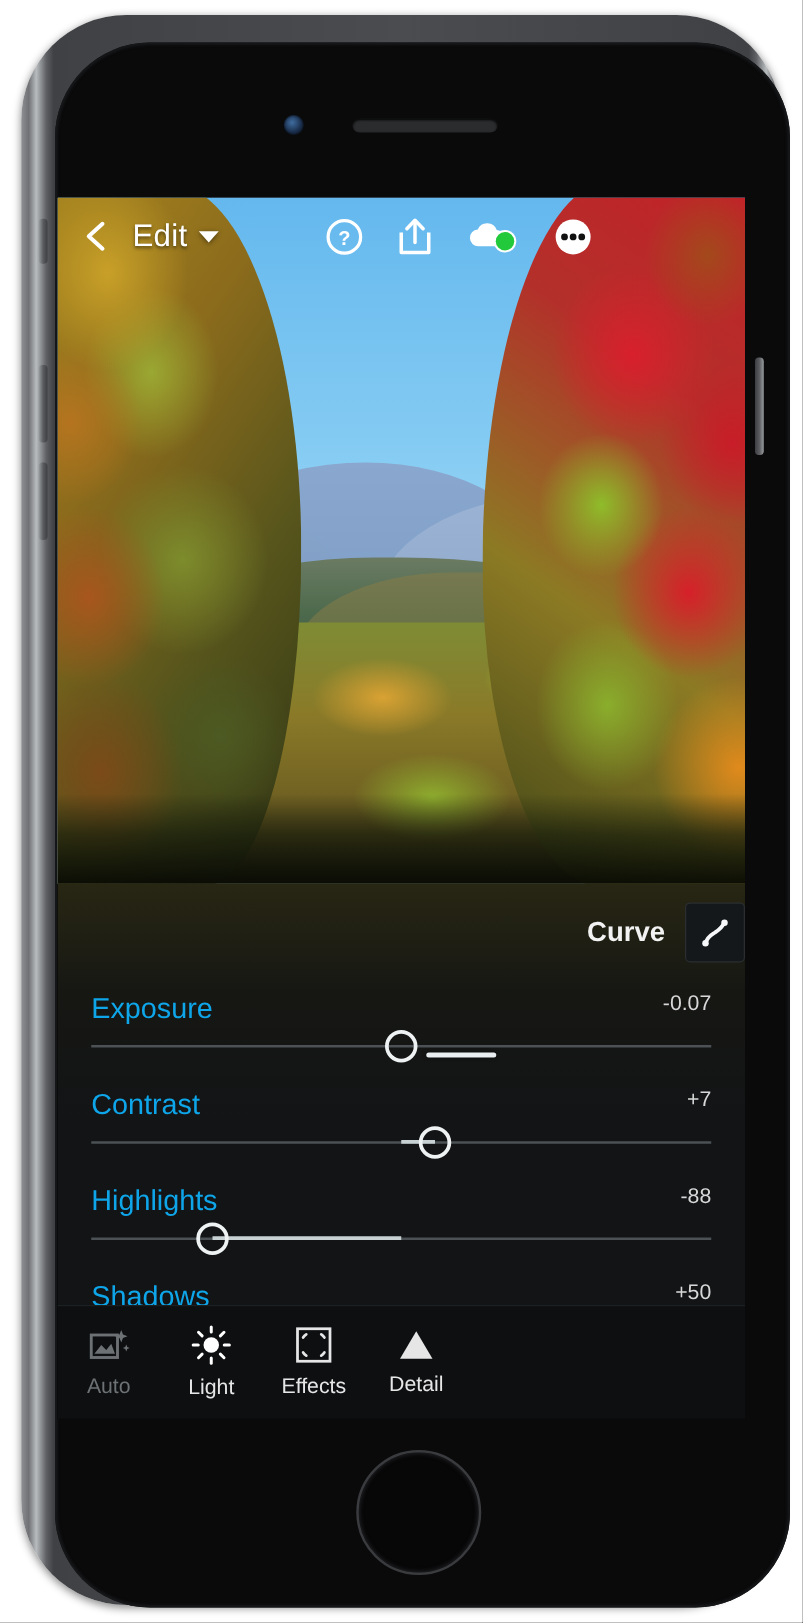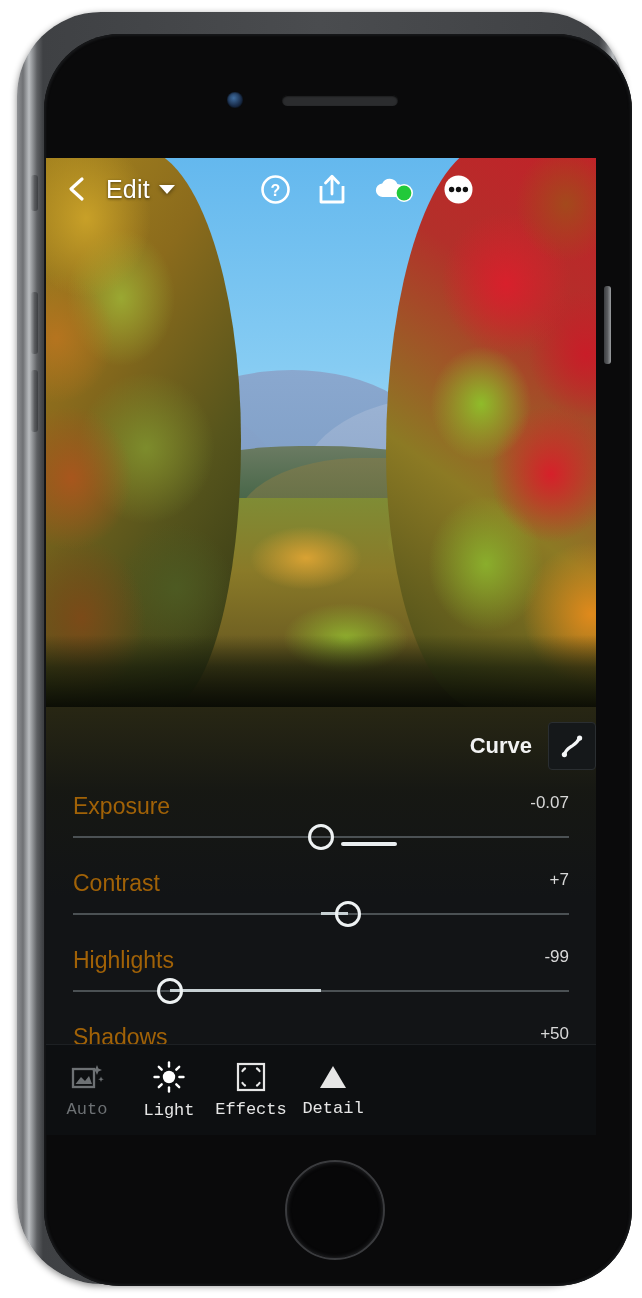--- a/index.html
+++ b/index.html
@@ -124,33 +124,33 @@
   #panel-bgtex{position:absolute;left:0;top:0;width:100%;height:190px;
      background:linear-gradient(180deg,rgba(58,54,18,.55) 0%,rgba(30,30,14,.35) 45%,rgba(18,20,22,0) 100%);}
   #curve-row{position:absolute;left:0;top:10px;width:100%;height:58px;display:flex;
      align-items:center;justify-content:flex-end;box-sizing:border-box;}
   #curve-label{color:#f2f2f2;font-size:22px;font-weight:bold;margin-right:16px;}
   #curve-button{width:46px;height:46px;border-radius:4px;background:#15181a;
      border:1px solid #2a2e31;display:flex;align-items:center;justify-content:center;}
 
   .slider-block{position:absolute;left:0;width:100%;}
   .slider-head{display:flex;justify-content:space-between;padding:0 27px;box-sizing:border-box;}
-  .slider-name{color:#a16207;font-size:23px;}
+  .slider-name{color:#0ea5e9;font-size:23px;}
   .slider-value{color:#d8d8d8;font-size:17px;}
   .track-wrap{position:relative;height:34px;margin:0 27px;}
   .track{position:absolute;left:0;top:16px;width:100%;height:2px;background:#4b5154;}
   .fill{position:absolute;top:15px;height:3px;background:#c7d0d3;}
   .thumb{position:absolute;top:4px;width:26px;height:26px;border-radius:50%;
      border:3px solid #eef2f3;box-sizing:border-box;background:transparent;}
 
   
   #toolbar{position:absolute;left:0;bottom:0;width:550px;height:90px;background:#0d0f11;
      border-top:1px solid #1d2023;display:flex;align-items:center;overflow:hidden;}
   .tool{flex:0 0 auto;width:82px;display:flex;flex-direction:column;align-items:center;
-     justify-content:flex-end;gap:8px;font-family:Liberation Mono, monospace;}
+     justify-content:flex-end;gap:8px;}
   .tool .lbl{font-size:17px;color:#e6e6e6;}
   .tool.dim .lbl{color:#6d7174;}
   .tool svg{display:block;}
 </style>
 </head>
 <body>
 
 <div id="phone-frame">
   <div id="phone-bezel"></div>
   <div class="side-btn" id="mute-switch"></div>
@@ -256,21 +256,21 @@
       <div class="track-wrap">
         <div class="track"></div>
         <div class="fill" style="left:50%;width:5.5%"></div>
         <div class="thumb" style="left:calc(55.5% - 13px)"></div>
       </div>
     </div>
 
     <div class="slider-block" style="top:240px">
       <div class="slider-head">
         <span class="slider-name">Highlights</span>
-        <span class="slider-value">-99</span>
+        <span class="slider-value">-88</span>
       </div>
       <div class="track-wrap">
         <div class="track"></div>
         <div class="fill" style="left:19.5%;width:30.5%"></div>
         <div class="thumb" style="left:calc(19.5% - 13px)"></div>
       </div>
     </div>
 
     <div class="slider-block" style="top:317px">
       <div class="slider-head">

